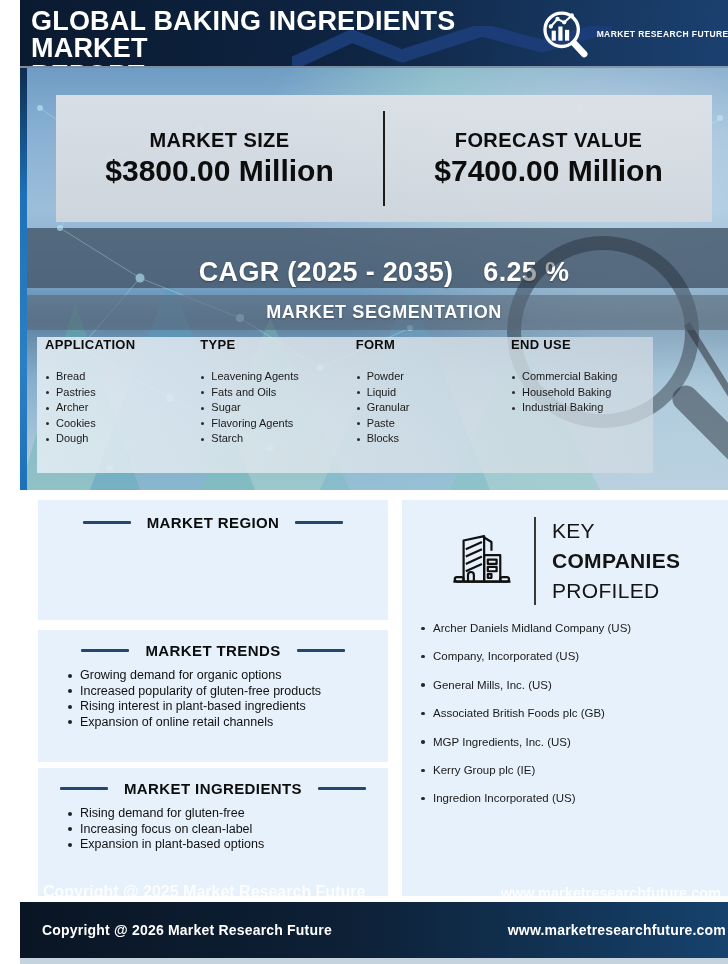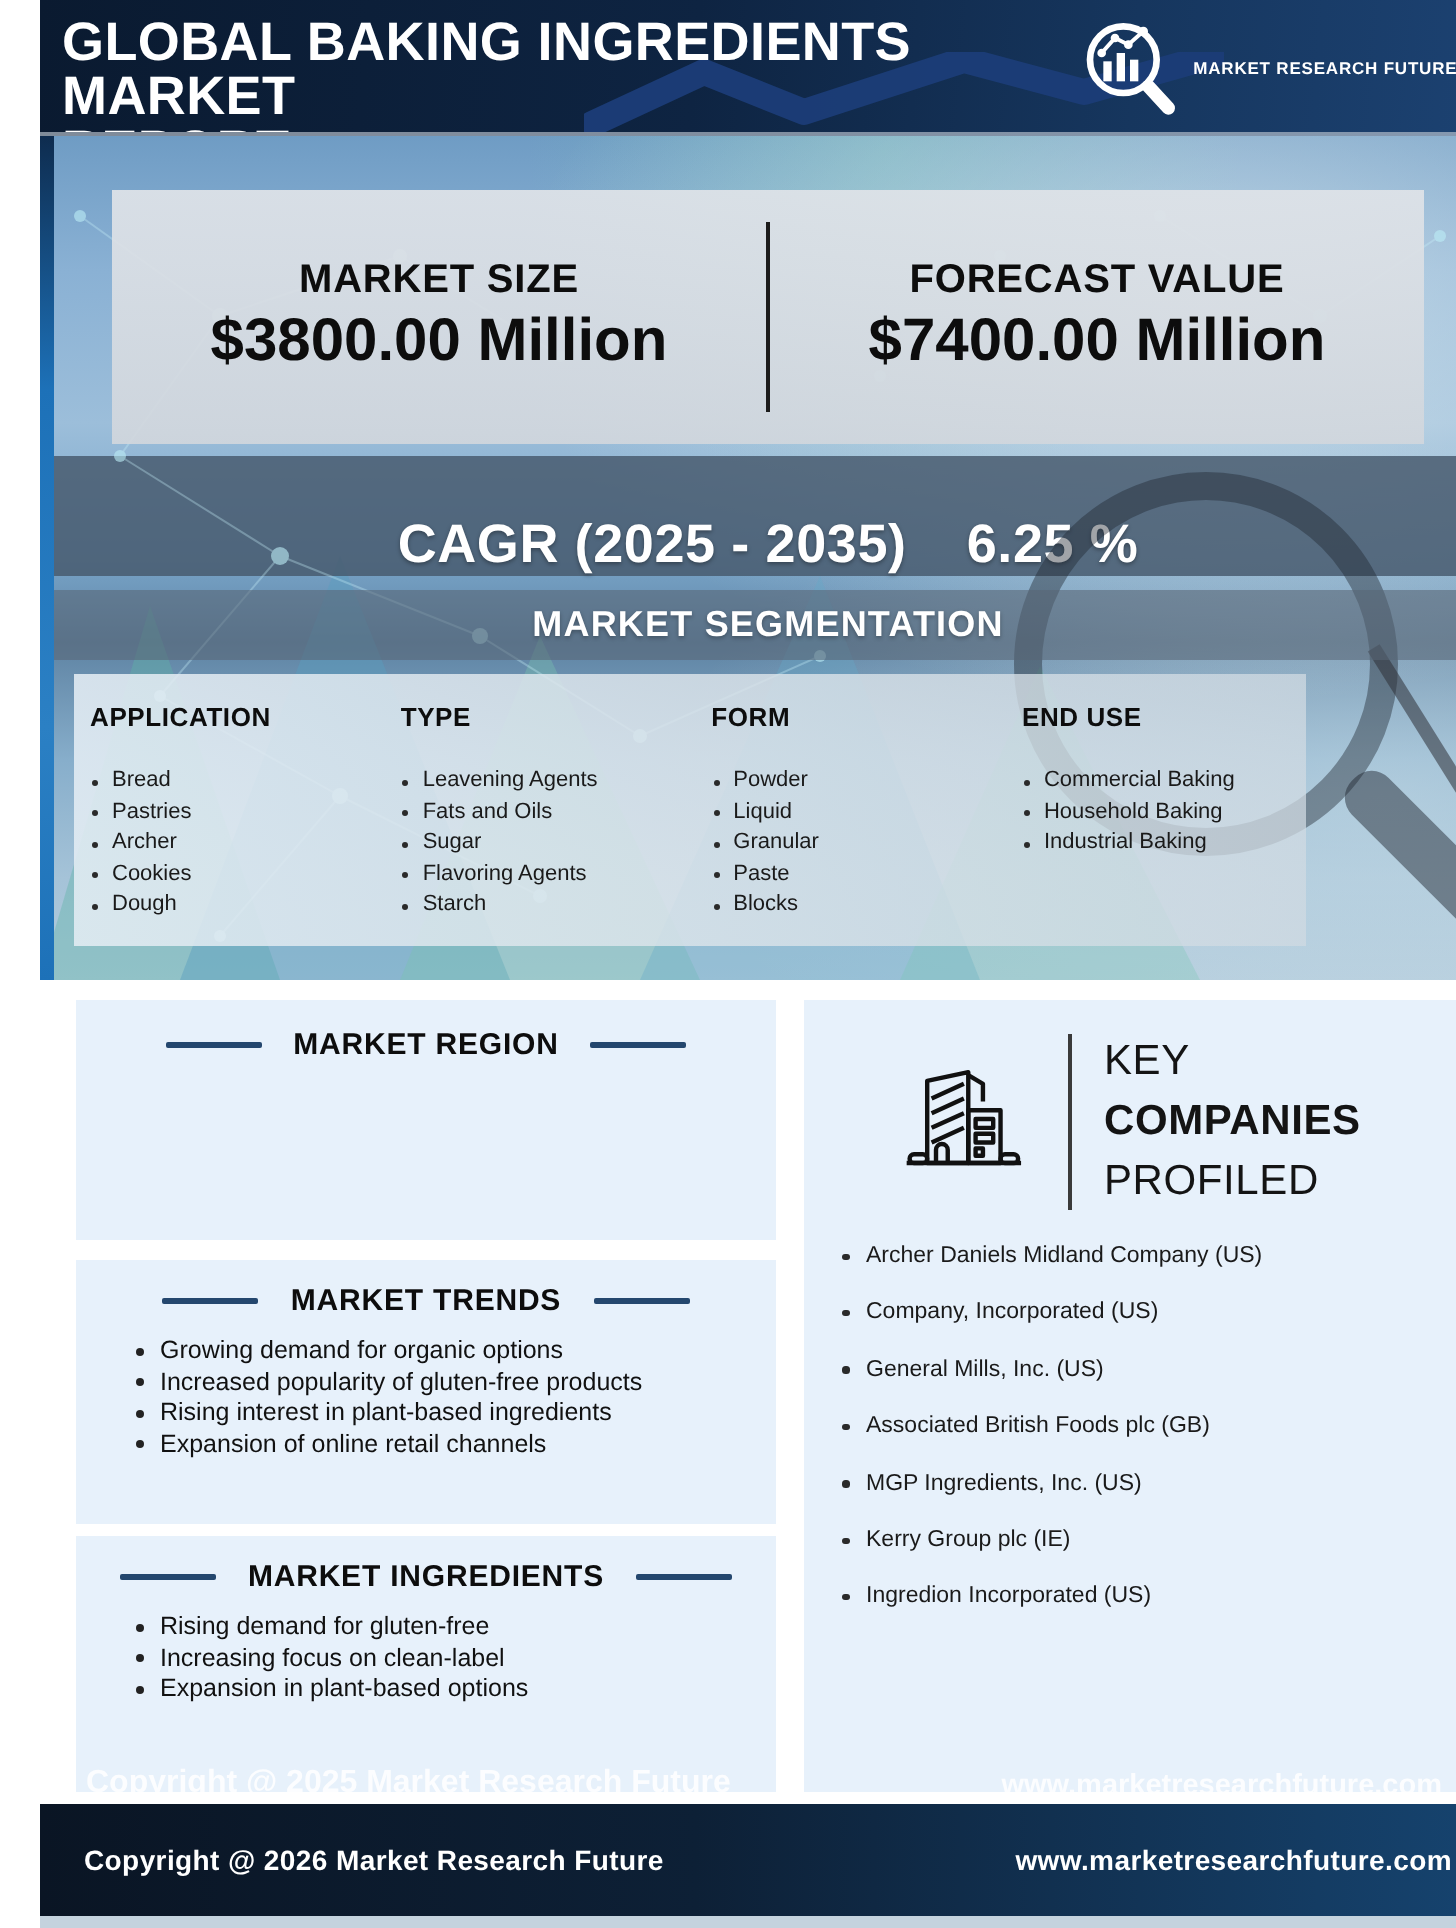--- a/index.html
+++ b/index.html
@@ -44,21 +44,21 @@
   .stat-half { flex:1; display:flex; flex-direction:column; align-items:center; justify-content:center; gap:2px; }
   .stat-divider { width:2px; background:#1c1c1c; margin:16px 0; }
   .stat-label { font-size:20px; font-weight:bold; color:#0d0d0d; letter-spacing:.4px; }
   .stat-value { font-size:30px; font-weight:bold; color:#0d0d0d; }
 
   .seg-title-band { position:absolute; left:0; top:227px; width:100%; height:35px; background:rgba(88,102,118,0.58); z-index:4; display:flex; align-items:center; justify-content:center; }
   .seg-title { color:#fff; font-weight:bold; font-size:18px; letter-spacing:.6px; text-shadow:0 1px 2px rgba(0,0,0,.3); }
 
   .seg-panel { position:absolute; left:17px; top:269px; width:616px; height:136px; z-index:4;
     background:linear-gradient(100deg, rgba(228,237,244,0.88) 0%, rgba(220,228,234,0.82) 55%, rgba(208,218,226,0.74) 100%);
-    display:flex; padding:14px 0 0 8px; }
+    display:flex; padding:0 0 0 8px; }
   .seg-col { width:175px; }
   .seg-col:last-child { width:160px; }
   .seg-heading { font-size:13px; font-weight:bold; color:#0d0d0d; letter-spacing:.3px; margin-bottom:17px; }
   .seg-list { list-style:none; }
   .seg-list li { position:relative; padding-left:11px; font-size:11px; color:#1a1a1a; line-height:15.5px; }
   .seg-list li::before { content:""; position:absolute; left:1px; top:6.5px; width:3px; height:3px; background:#2a2a2a; border-radius:50%; }
 
   
   .lower { position:relative; height:412px; background:#fff; padding:10px 18px 0 18px; display:flex; gap:14px; }
   .col-left { width:350px; display:flex; flex-direction:column; }

